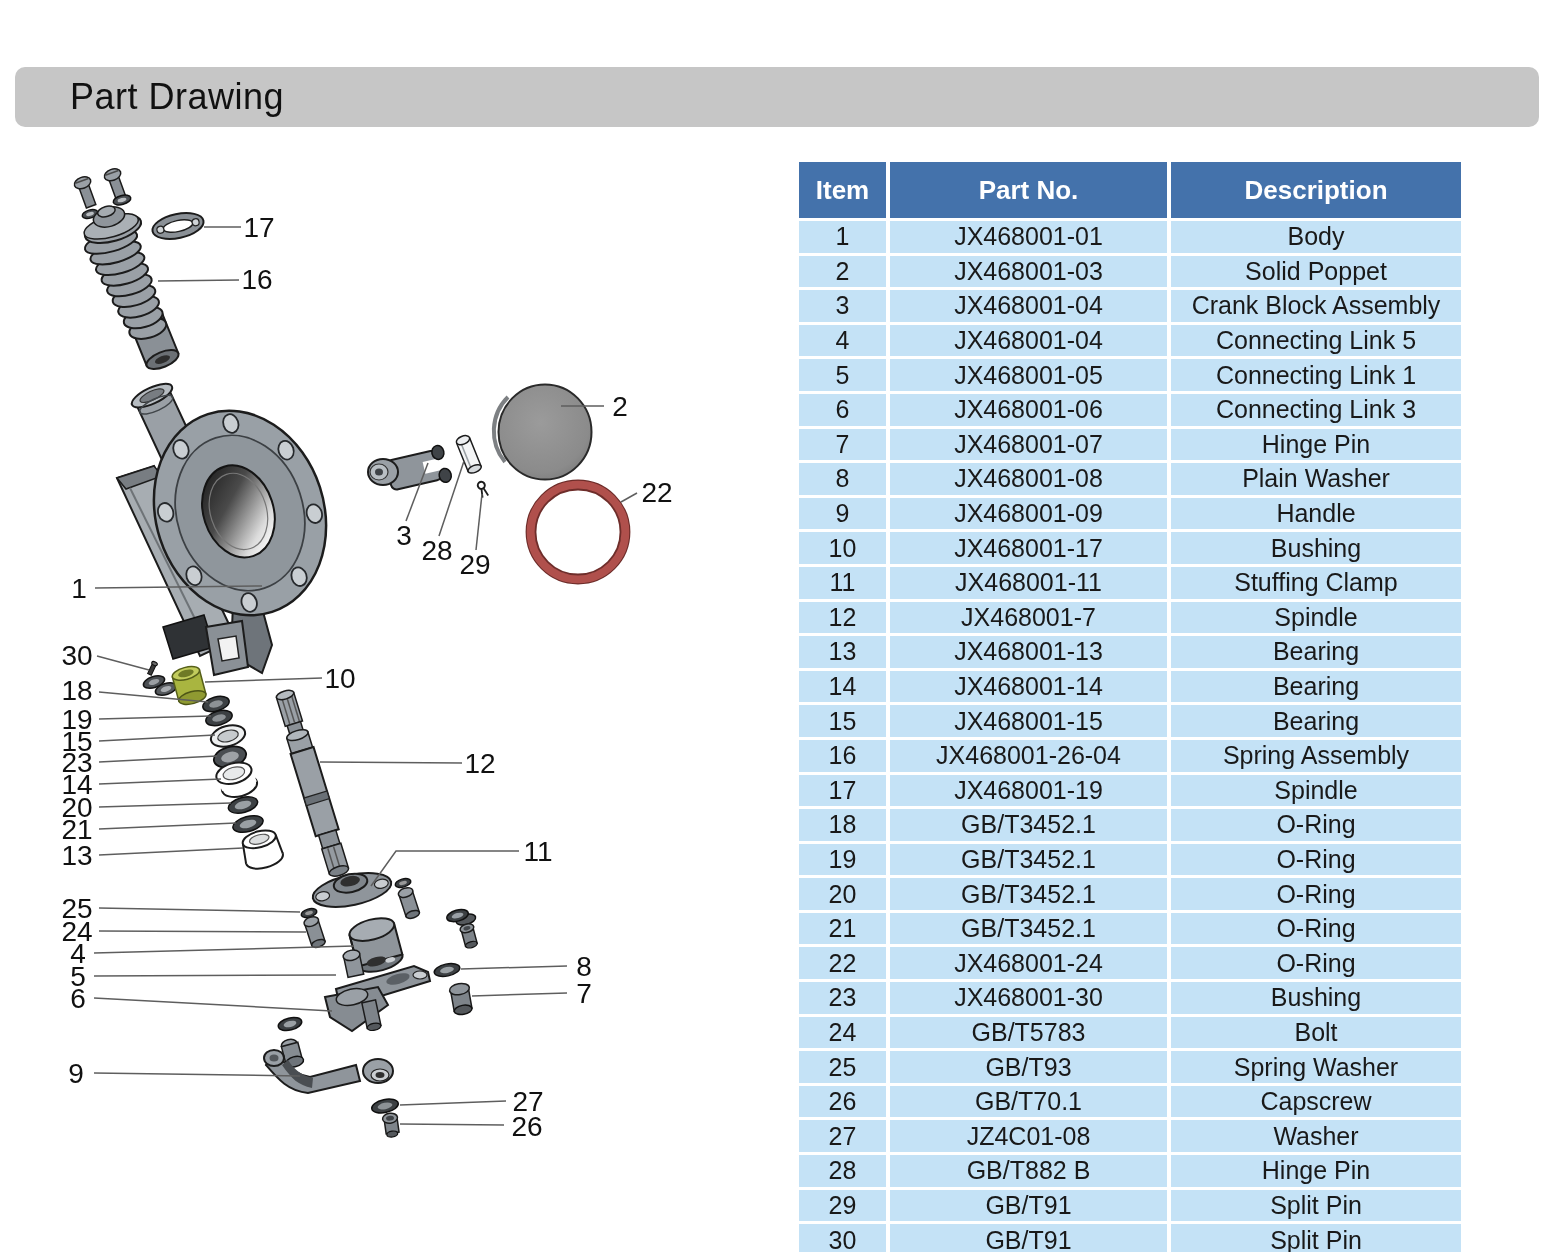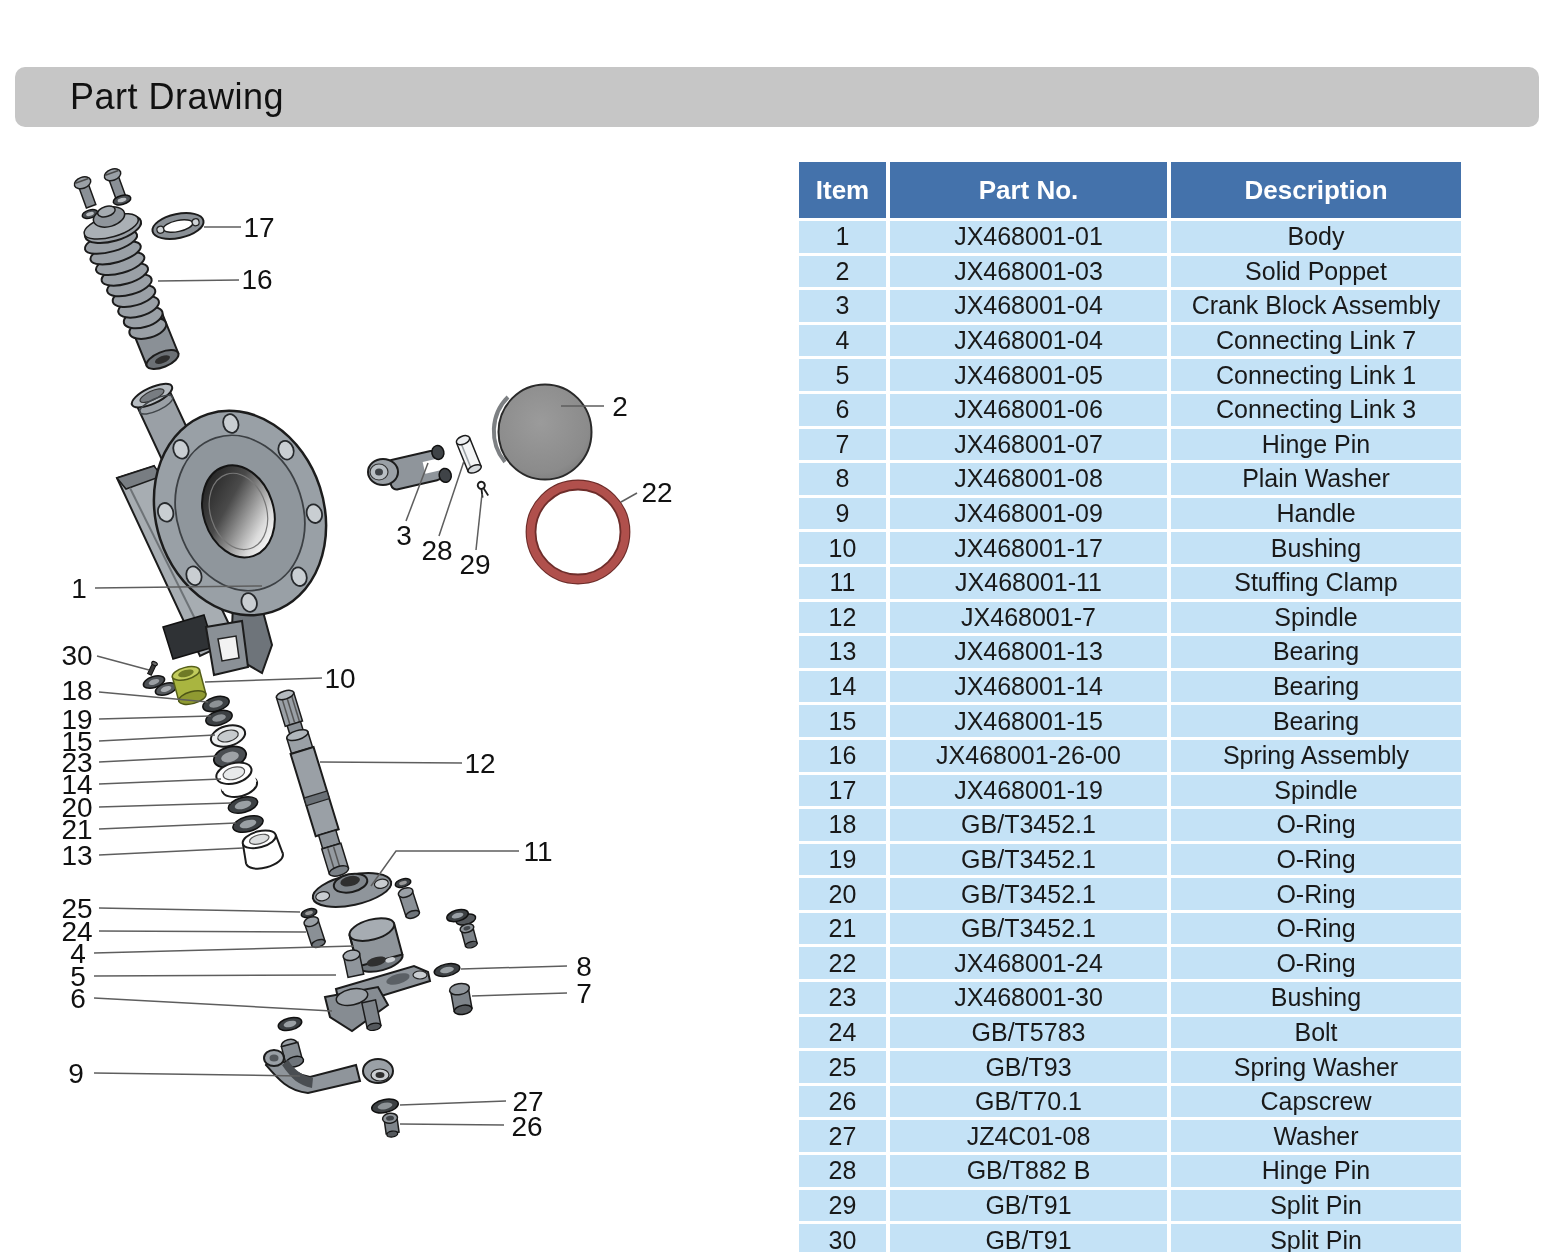--- a/index.html
+++ b/index.html
@@ -465,21 +465,21 @@
             <td>Solid Poppet</td>
           </tr>
           <tr>
             <td>3</td>
             <td>JX468001-04</td>
             <td>Crank Block Assembly</td>
           </tr>
           <tr>
             <td>4</td>
             <td>JX468001-04</td>
-            <td>Connecting Link 7</td>
+            <td>Connecting Link 5</td>
           </tr>
           <tr>
             <td>5</td>
             <td>JX468001-05</td>
             <td>Connecting Link 1</td>
           </tr>
           <tr>
             <td>6</td>
             <td>JX468001-06</td>
             <td>Connecting Link 3</td>
@@ -524,21 +524,21 @@
             <td>JX468001-14</td>
             <td>Bearing</td>
           </tr>
           <tr>
             <td>15</td>
             <td>JX468001-15</td>
             <td>Bearing</td>
           </tr>
           <tr>
             <td>16</td>
-            <td>JX468001-26-00</td>
+            <td>JX468001-26-04</td>
             <td>Spring Assembly</td>
           </tr>
           <tr>
             <td>17</td>
             <td>JX468001-19</td>
             <td>Spindle</td>
           </tr>
           <tr>
             <td>18</td>
             <td>GB/T3452.1</td>

